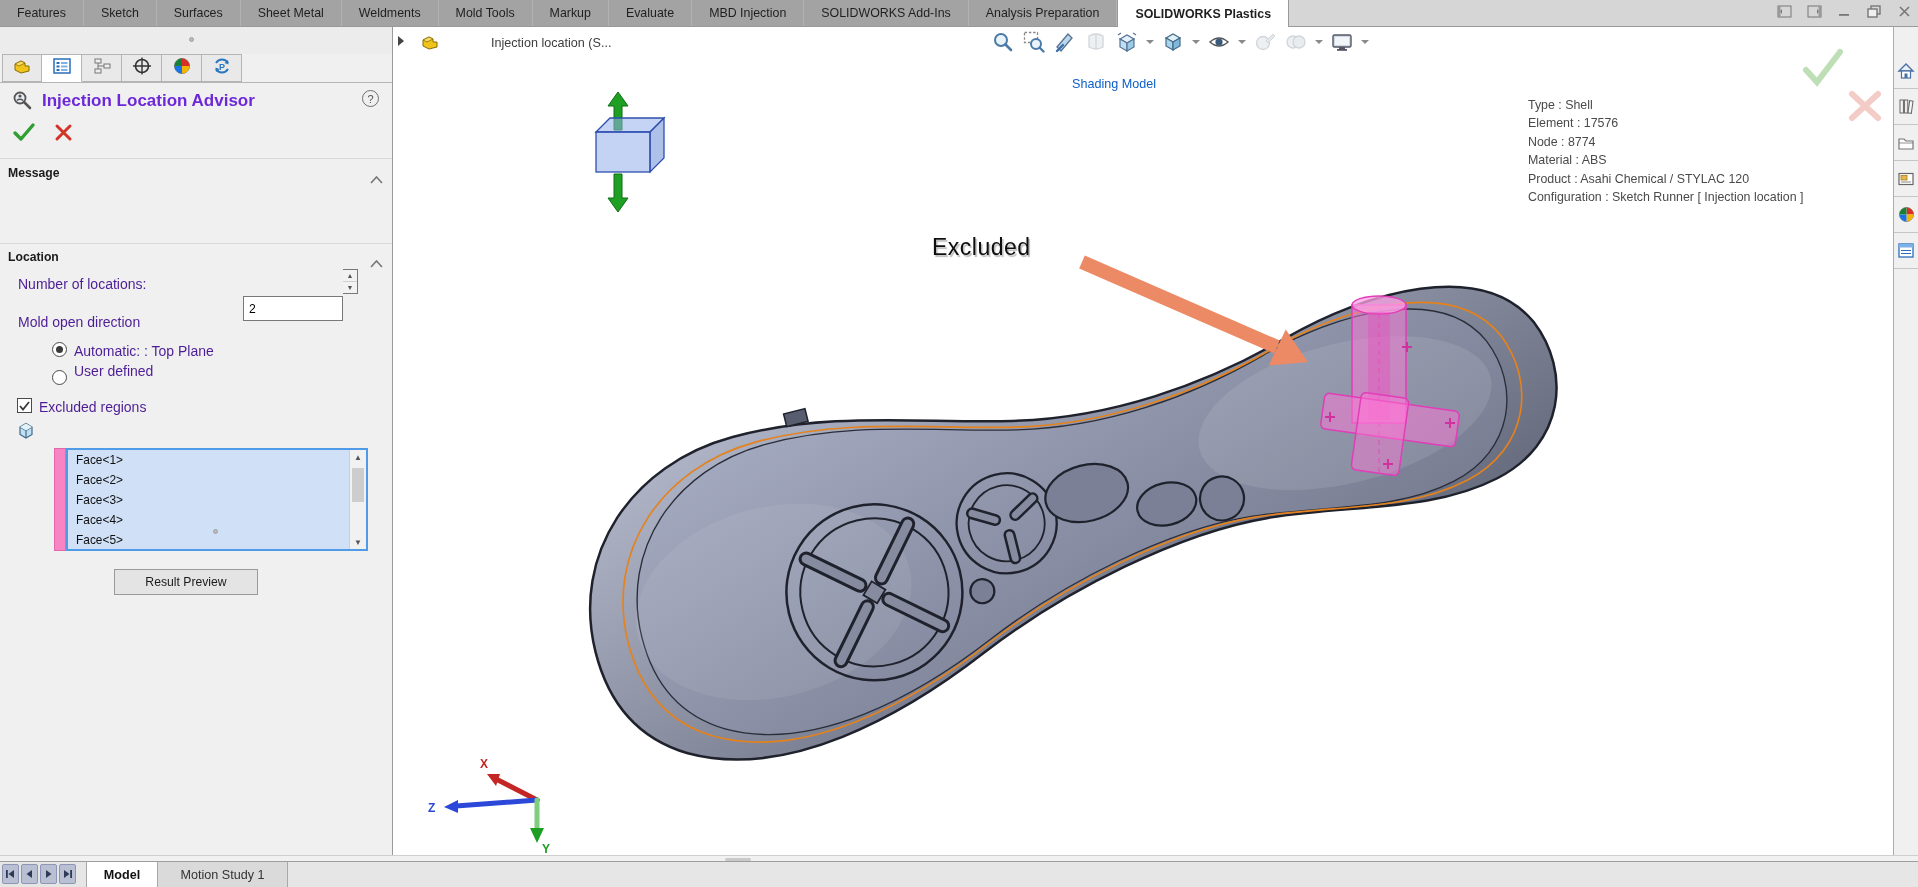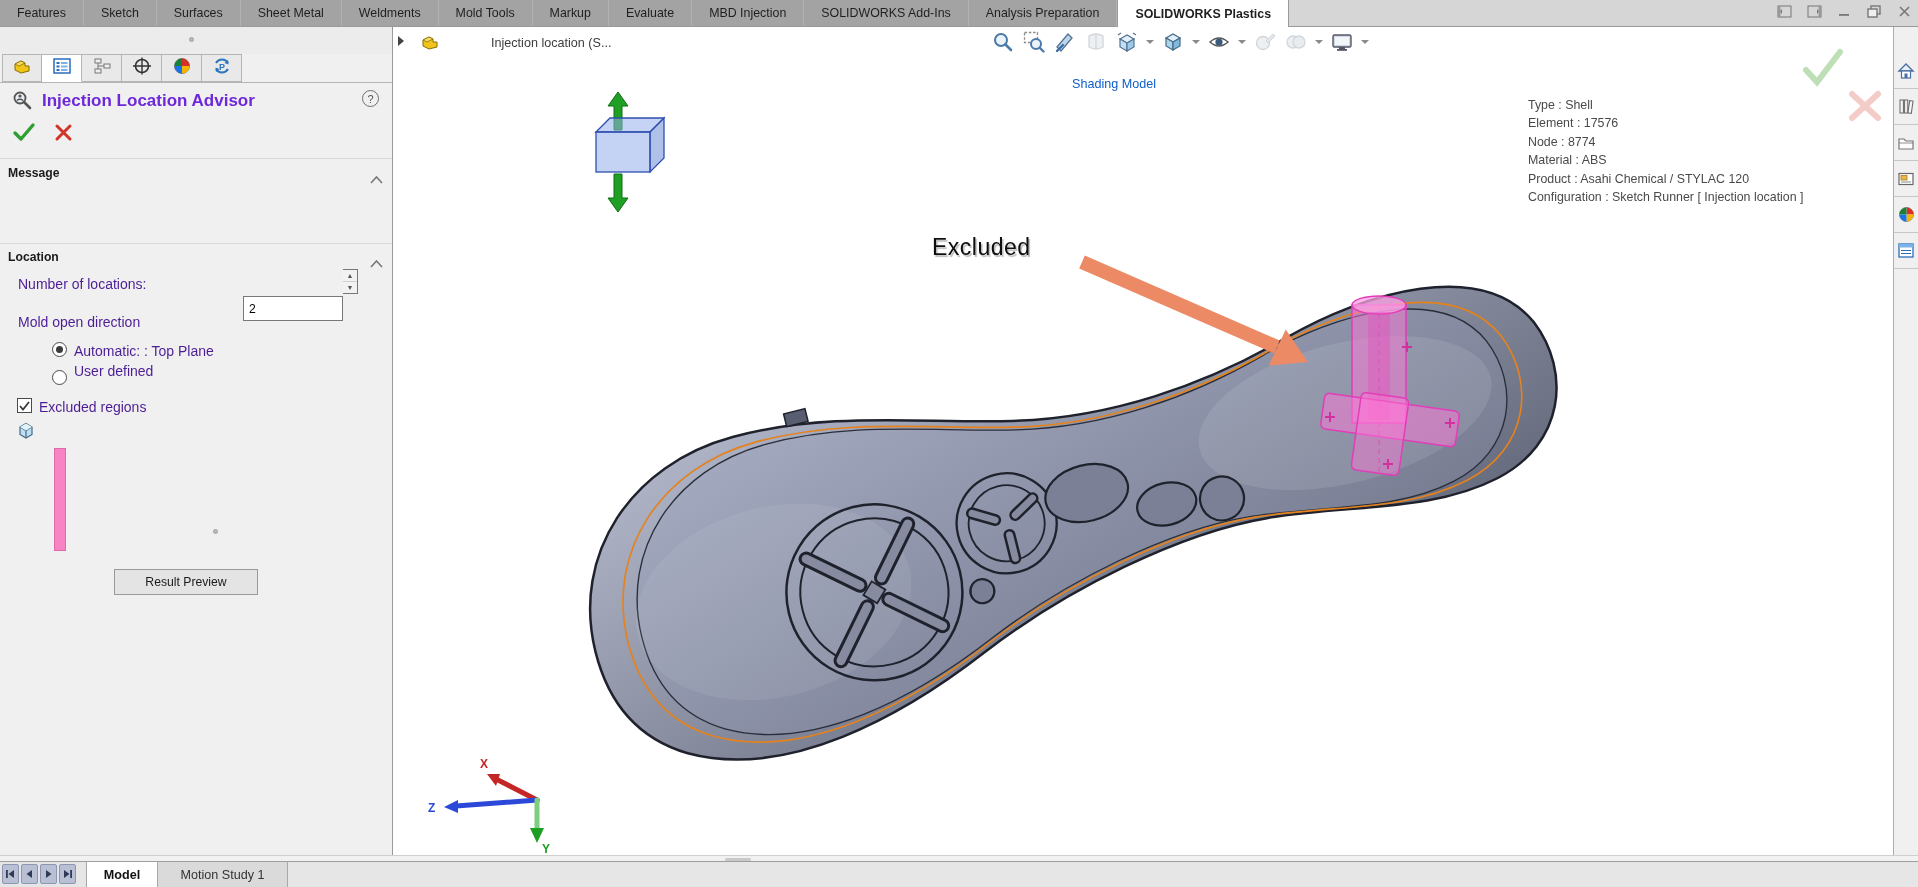--- a/index.html
+++ b/index.html
@@ -269,20 +269,32 @@
 
   <div class="abs" style="left:14px; top:393px;">
     <svg width="24" height="22">
         <path d="M6 7 L12 3.5 L18 7 L18 14.5 L12 18 L6 14.5 Z" fill="#bfe0f2" stroke="#456a86" stroke-width="1.2"></path>
         <path d="M6 7 L12 10.5 L18 7" fill="none" stroke="#456a86" stroke-width="1.2"></path>
         <path d="M12 10.5 L12 18" stroke="#456a86" stroke-width="1.2"></path>
         <path d="M6 7 L12 3.5 L18 7 L12 10.5 Z" fill="#e2f2fb"></path>
       </svg>
   </div>
   <div id="pinkstrip" class="abs"></div>
+  <div id="facelist" class="abs">
+    <div class="face-item">Face&lt;1&gt;</div>
+    <div class="face-item">Face&lt;2&gt;</div>
+    <div class="face-item">Face&lt;3&gt;</div>
+    <div class="face-item">Face&lt;4&gt;</div>
+    <div class="face-item">Face&lt;5&gt;</div>
+    <div id="facescroll">
+      <div class="scroll-chev" style="top:0;">▲</div>
+      <div class="abs" style="left:2px; top:18px; width:12px; height:34px; background:#cdcdcd;"></div>
+      <div class="scroll-chev" style="bottom:0;">▼</div>
+    </div>
+  </div>
   <div class="grip-dot abs" style="left:213px; top:502px;"></div>
 
   <div id="result-btn" class="abs">Result Preview</div>
 </div>
 
 <div id="panel-splitter-tab" class="abs">◀</div>
 
 <div id="viewport" class="abs"></div>
 
 <svg class="abs" style="left:0; top:0;" width="1918" height="887">

